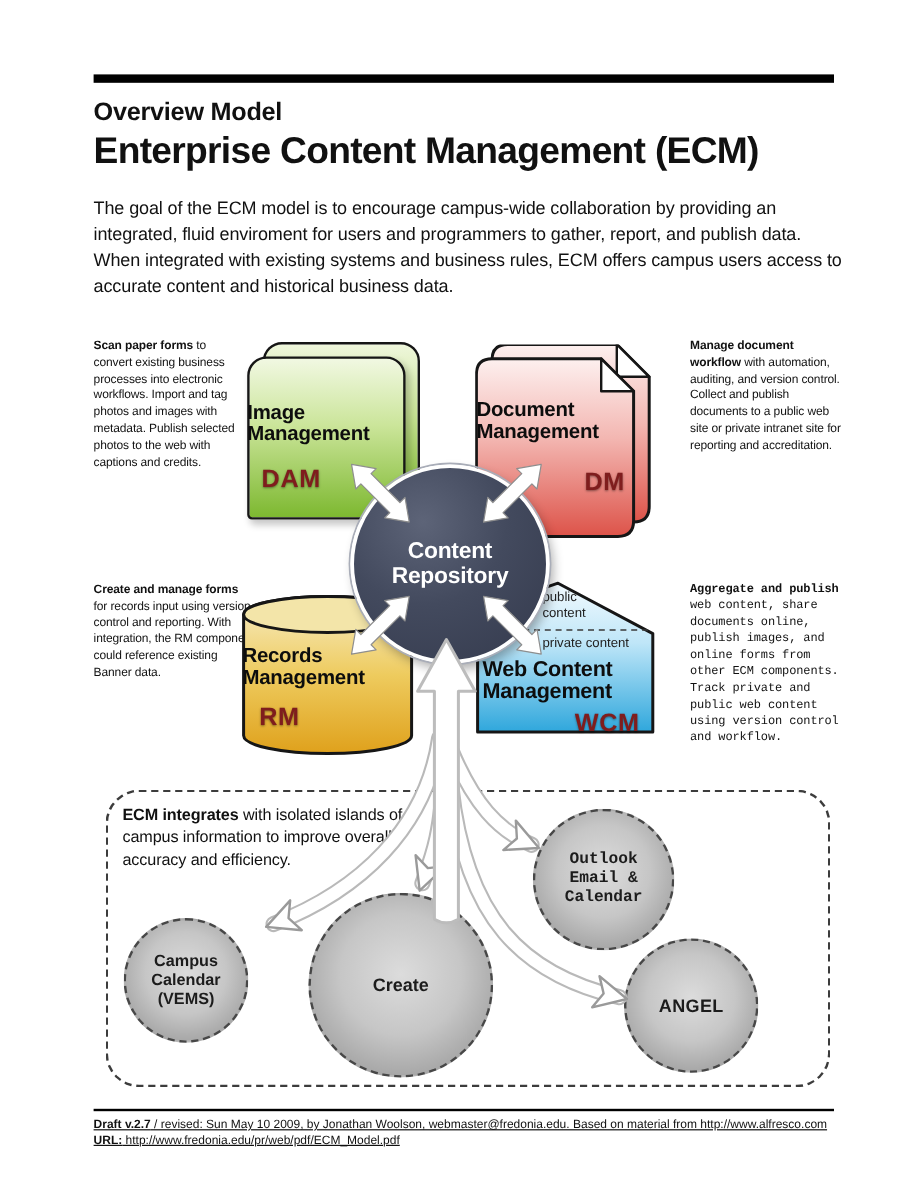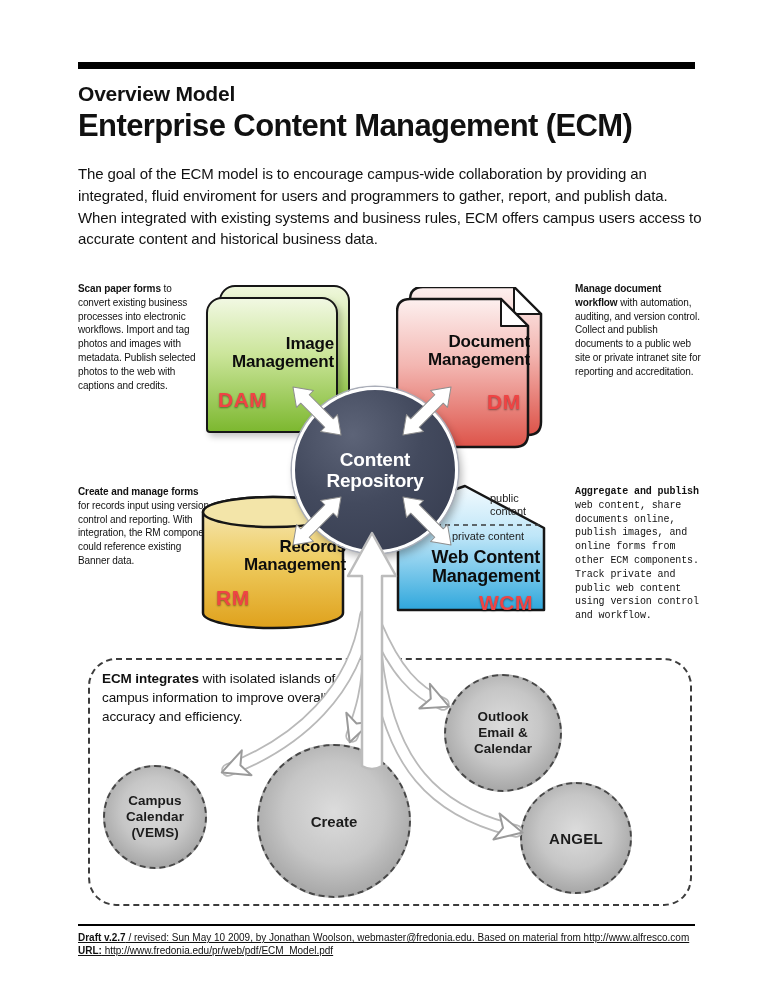--- a/index.html
+++ b/index.html
@@ -15,56 +15,56 @@
   .note b{font-weight:bold;}
   .note-tl{left:78px;top:282px;width:128px;}
   .note-tr{left:575px;top:282px;width:130px;}
   .note-bl{left:78px;top:485px;width:134px;}
   .note-br{left:575px;top:485px;width:132px;font-family:Liberation Mono, monospace;}
   
   .green-back{left:219px;top:285px;width:127px;height:130px;border:2.5px solid #161616;border-radius:16px;
     background:linear-gradient(180deg,#eff7dc 0%,#c8e394 45%,#7cb82f 100%);}
   .green-front{left:206px;top:297px;width:128px;height:132px;border:2.5px solid #161616;border-radius:16px 16px 16px 4px;
     background:linear-gradient(180deg,#f1f8e2 0%,#cbe59a 42%,#7db830 100%);box-shadow:3px 4px 6px rgba(0,0,0,0.22);}
-  .node-label{font-weight:bold;text-align:right;font-size:17px;line-height:1.08;letter-spacing:-0.2px;color:#0d0d0d;}
+  .node-label{font-weight:bold;text-align:left;font-size:17px;line-height:1.08;letter-spacing:-0.2px;color:#0d0d0d;}
   .lbl-image{left:206px;top:335px;width:128px;}
-  .abbr{font-weight:bold;font-size:21px;color:#ef4444;text-shadow:0 1px 2px rgba(0,0,0,0.45);letter-spacing:0.5px;}
+  .abbr{font-weight:bold;font-size:21px;color:#7f1d1d;text-shadow:0 1px 2px rgba(0,0,0,0.45);letter-spacing:0.5px;}
   .abbr-dam{left:218px;top:388px;}
   
   .red-svg{left:396px;top:287px;}
   .lbl-doc{left:397px;top:333px;width:133px;}
   .abbr-dm{left:487px;top:390px;}
   
   .repo{left:292px;top:387px;width:160px;height:160px;border-radius:50%;
     background:radial-gradient(circle at 36% 28%,#5d6478 0%,#434a5e 45%,#343a4d 100%);
     border:3px solid #fff;box-shadow:0 0 0 1.5px #a9adb8,3px 5px 9px rgba(0,0,0,0.32);
     display:flex;align-items:center;justify-content:center;}
   .repo-label{color:#fff;font-weight:bold;font-size:19px;line-height:1.12;text-align:center;width:120px;letter-spacing:-0.2px;}
   
   .cyl-svg{left:201px;top:493px;}
   .lbl-records{left:202px;top:538px;width:144px;}
   .abbr-rm{left:216px;top:586px;}
   
   .wcm-svg{left:391px;top:479px;}
   .zone{font-size:11px;line-height:1.18;color:#222;}
-  .zone-public{left:452px;top:492px;width:54px;margin-left:38px;}
+  .zone-public{left:452px;top:492px;width:54px;}
   .zone-private{left:452px;top:530px;width:90px;}
   .lbl-wcm{left:402px;top:548px;width:138px;font-size:18px;}
   .abbr-wcm{left:479px;top:591px;}
   
   .dash-box{left:88px;top:658px;width:604px;height:248px;border:2px dashed #3c3c3c;border-radius:28px;box-sizing:border-box;}
   .ecm-note{left:102px;top:669px;width:238px;font-size:13.5px;line-height:1.42;letter-spacing:-0.1px;}
   .island{border:2.5px dashed #474747;border-radius:50%;box-sizing:border-box;
     background:radial-gradient(circle at 50% 44%,#dcdcdc 0%,#c6c6c6 45%,#8e8e8e 100%);
     display:flex;align-items:center;justify-content:center;text-align:center;font-weight:bold;color:#1c1c1c;}
   .isl-campus{left:103px;top:765px;width:104px;height:104px;font-size:13.5px;line-height:1.2;}
   .isl-campus .t{width:80px;}
   .isl-banner{left:257px;top:744px;width:154px;height:154px;font-size:15px;}
   .isl-outlook{left:444px;top:674px;width:118px;height:118px;font-size:13.5px;line-height:1.2;}
-  .isl-outlook .t{width:82px;}
+  .isl-outlook .t{width:82px;font-family:Liberation Mono, monospace;}
   .isl-angel{left:520px;top:782px;width:112px;height:112px;font-size:15px;letter-spacing:0.3px;}
   
   .foot-rule{left:78px;top:924px;width:617px;height:2px;background:#000;}
   .foot{font-size:10px;line-height:1.35;color:#111;text-decoration:underline;}
   .foot-1{left:78px;top:931px;width:620px;}
   .foot-2{left:78px;top:944px;width:620px;}
   .foot b{font-weight:bold;}
   
   .overlay{left:0;top:0;width:768px;height:994px;pointer-events:none;}
 </style>

